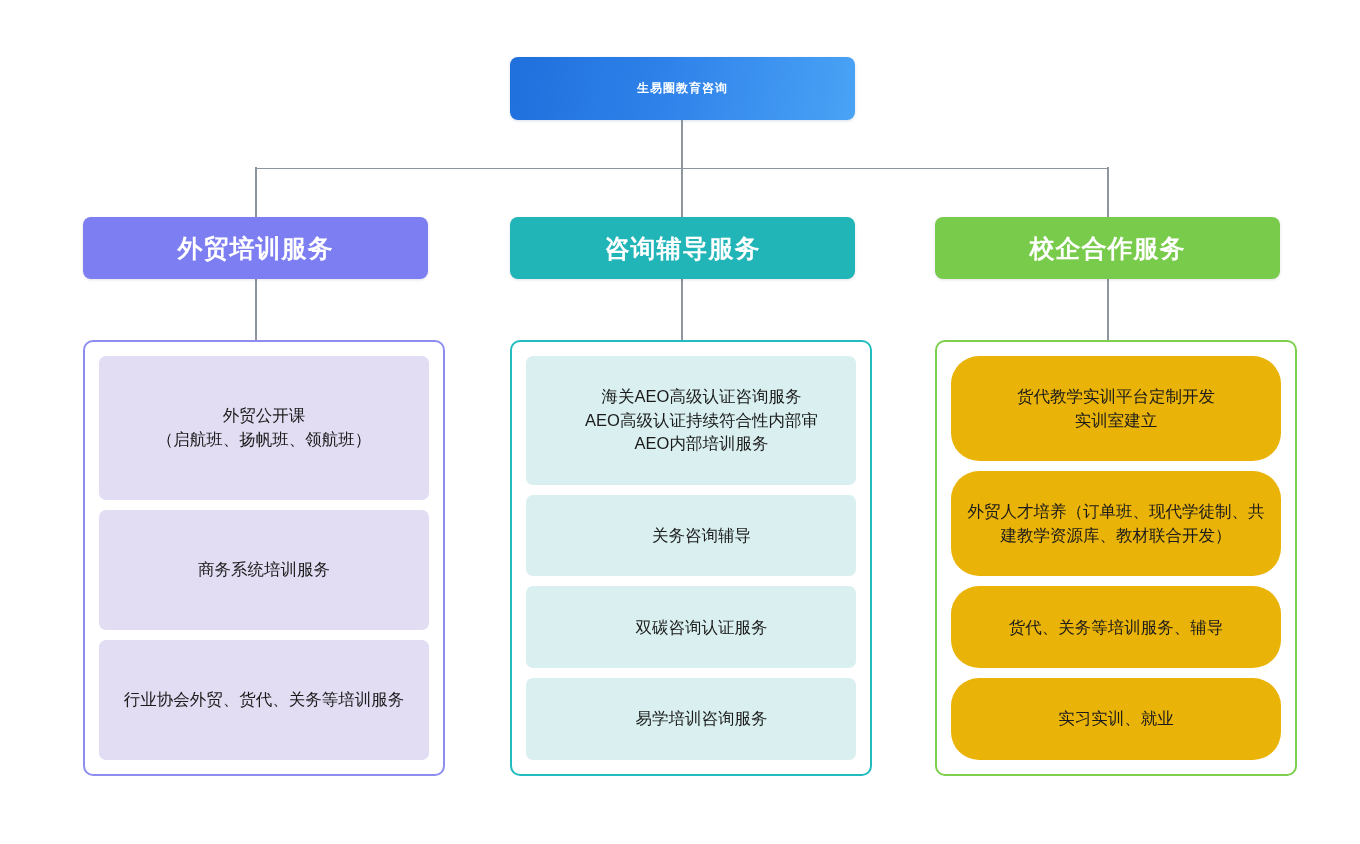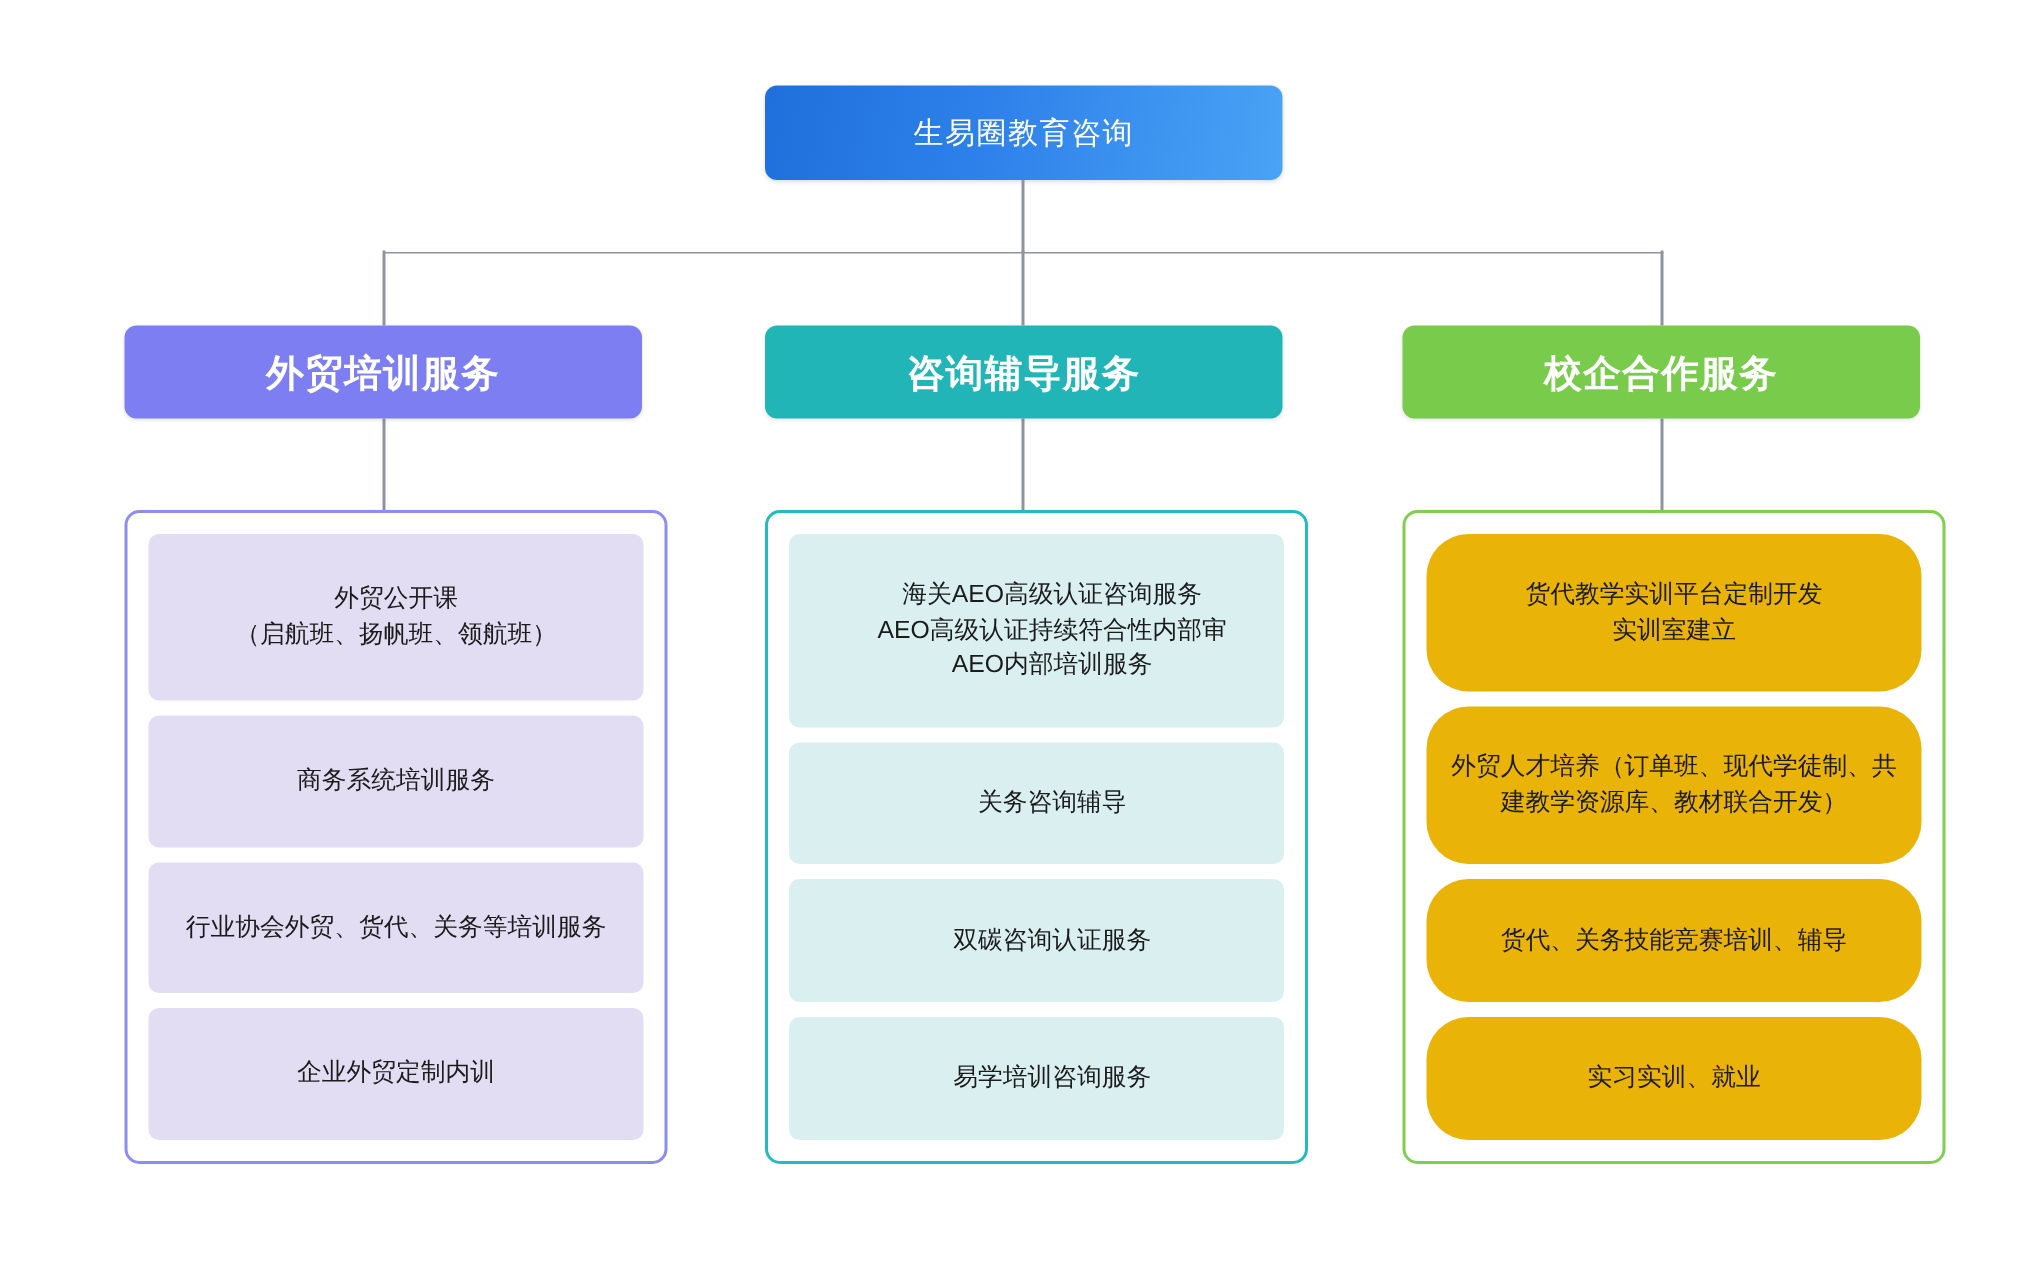--- a/index.html
+++ b/index.html
@@ -37,22 +37,22 @@
     height: 63px;
     border-radius: 8px;
     background: linear-gradient(100deg, #1f6fdc 0%, #2f82ea 45%, #4aa3f5 100%);
     display: flex;
     align-items: center;
     justify-content: center;
     box-shadow: 0 1px 3px rgba(40,80,140,0.18);
   }
   .root-node .label {
     color: #ffffff;
-    font-size: 20px;
-    font-weight: normal;
+    font-size: 12px;
+    font-weight: bold;
     letter-spacing: 1px;
   }
 
   
   .column {
     position: absolute;
     top: 217px;
     width: 345px;
   }
   .col-0 { left: 83px; }
@@ -155,23 +155,20 @@
       <div class="item">
         <span class="label">外贸公开课
 （启航班、扬帆班、领航班）</span>
       </div>
       <div class="item">
         <span class="label">商务系统培训服务</span>
       </div>
       <div class="item">
         <span class="label">行业协会外贸、货代、关务等培训服务</span>
       </div>
-      <div class="item">
-        <span class="label">企业外贸定制内训</span>
-      </div>
     </div>
   </div>
 
   <div class="column col-1 theme-teal">
     <div class="cat-header">
       <span class="label">咨询辅导服务</span>
     </div>
     <div class="cat-body">
       <div class="item">
         <span class="label">海关AEO高级认证咨询服务
@@ -196,21 +193,21 @@
     </div>
     <div class="cat-body">
       <div class="item">
         <span class="label">货代教学实训平台定制开发
 实训室建立</span>
       </div>
       <div class="item">
         <span class="label">外贸人才培养（订单班、现代学徒制、共建教学资源库、教材联合开发）</span>
       </div>
       <div class="item">
-        <span class="label">货代、关务技能竞赛培训、辅导</span>
+        <span class="label">货代、关务等培训服务、辅导</span>
       </div>
       <div class="item">
         <span class="label">实习实训、就业</span>
       </div>
     </div>
   </div>
 
 </div>
 
 </body></html>

